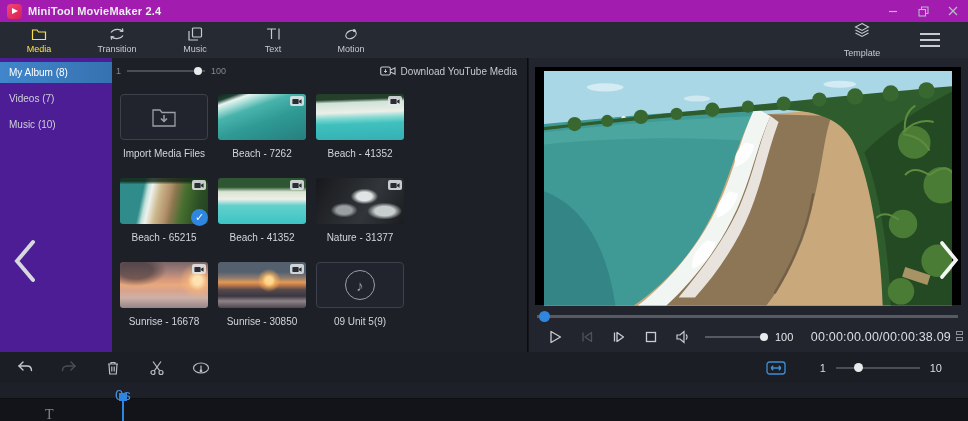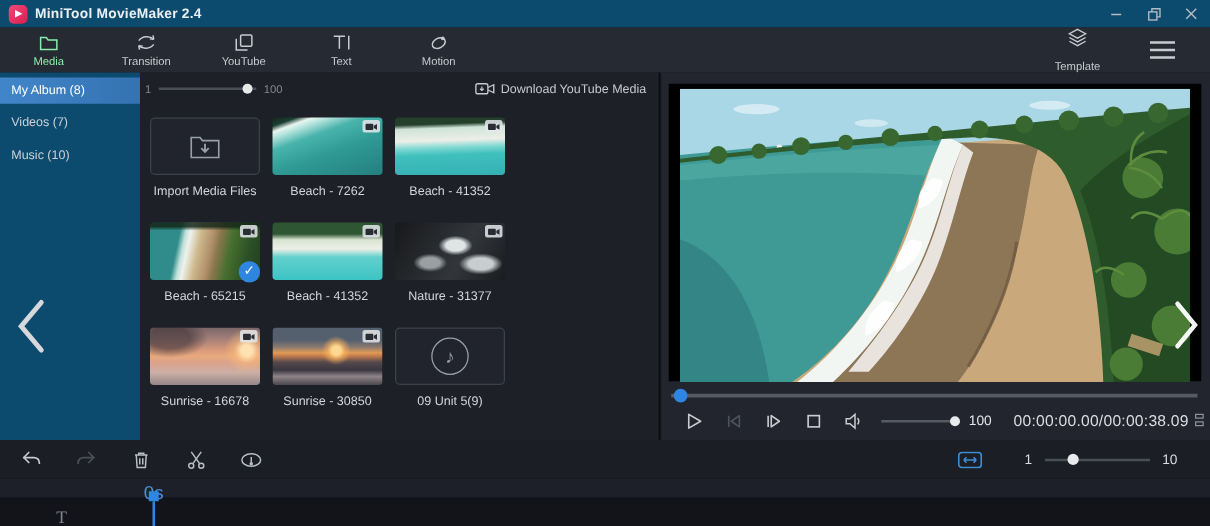--- a/index.html
+++ b/index.html
@@ -2,46 +2,46 @@
 <html><head>
 <meta charset="utf-8">
 <style>
   * { margin:0; padding:0; box-sizing:border-box; }
   html,body { width:968px; height:421px; background:#14161b; overflow:hidden;
               font-family:"Liberation Sans", sans-serif; }
   .app { position:relative; width:968px; height:421px; overflow:hidden; background:#14161b; }
   svg { display:block; }
 
   
-  .titlebar { position:absolute; top:0; left:0; right:0; height:22px; background:#0c4a6e;
+  .titlebar { position:absolute; top:0; left:0; right:0; height:22px; background:#a21caf;
               display:flex; align-items:center; padding-left:7px; }
   .logo { width:15px; height:15px; border-radius:4px; background:linear-gradient(135deg,#f0487a,#d81f4e);
           position:relative; margin-right:6px; flex:none; }
   .logo:after { content:""; position:absolute; left:5px; top:4px;
           border-left:6px solid #fff; border-top:3.5px solid transparent; border-bottom:3.5px solid transparent; }
   .wtitle { font-size:11px; font-weight:bold; color:#eceef1; letter-spacing:.2px; }
   .win-controls { margin-left:auto; display:flex; height:22px; }
   .win-btn { width:30px; display:flex; align-items:center; justify-content:center; color:#b6bac1; }
 
   
   .toolbar { position:absolute; top:22px; left:0; right:0; height:36px; background:#262a33;
              display:flex; align-items:center; }
   .tab { width:78px; height:36px; display:flex; flex-direction:column; align-items:center;
          justify-content:center; gap:2px; color:#c7cad0; cursor:pointer; flex:none; }
   .tab .tlabel { font-size:9px; }
-  .tab.active { color:#86efac;align-items:center; }
+  .tab.active { color:#fde047;align-items:center; }
   .tab svg { width:16px; height:16px; }
   .right-tabs { margin-left:auto; display:flex; align-items:center; }
   .rtab { width:80px;justify-content:space-between; }
   .hamburger { width:56px; margin-right:10px; display:flex; flex-direction:column; gap:4px;
                align-items:center; justify-content:center; height:36px; }
   .hamburger i { display:block; width:20px; height:2px; background:#c7cad0; }
 
   
-  .sidebar { position:absolute; top:58px; left:0; width:112px; bottom:69px; background:#0c4a6e; }
+  .sidebar { position:absolute; top:58px; left:0; width:112px; bottom:69px; background:#4c1d95; }
   .side-item { height:21px; display:flex; align-items:center; padding-left:9px; font-size:10px;
                color:#ced1d7; margin-bottom:5px; cursor:pointer; }
   .side-item.active { background:linear-gradient(90deg,#4186ca,#3572b1); color:#fff; }
   .side-list { padding-top:4px; }
   .side-chevron { position:absolute; left:12px; top:180px; color:#d6d8dc; cursor:pointer; }
 
   
   .library { position:absolute; top:58px; left:112px; width:416px; bottom:69px; background:#1d2027;
              border-right:1px solid #0a0c10; }
   .lib-top { height:26px; display:flex; align-items:center; padding:0 10px 0 4px; }
@@ -165,21 +165,21 @@
           <path d="M14,9.5 C11,13.5 5,13.5 2,10.5"></path>
           <path d="M2,10.5 l3.2,0.4 M2,10.5 l0.6,3.2"></path>
         </svg>
       <span class="tlabel">Transition</span>
     </div>
     <div class="tab">
       <svg viewBox="0 0 16 16" fill="none" stroke="currentColor" stroke-width="1.2">
           <rect x="5.5" y="2" width="9" height="9" rx="1"></rect>
           <path d="M2,5 v9 h9"></path>
         </svg>
-      <span class="tlabel">YouTube</span>
+      <span class="tlabel">Music</span>
     </div>
     <div class="tab">
       <svg viewBox="0 0 16 16" fill="none" stroke="currentColor" stroke-width="1.2">
           <path d="M2,3 h9 M6.5,3 v10"></path>
           <line x1="14" y1="2.5" x2="14" y2="13.5"></line>
         </svg>
       <span class="tlabel">Text</span>
     </div>
     <div class="tab">
       <svg viewBox="0 0 16 16" fill="none" stroke="currentColor" stroke-width="1.2">

